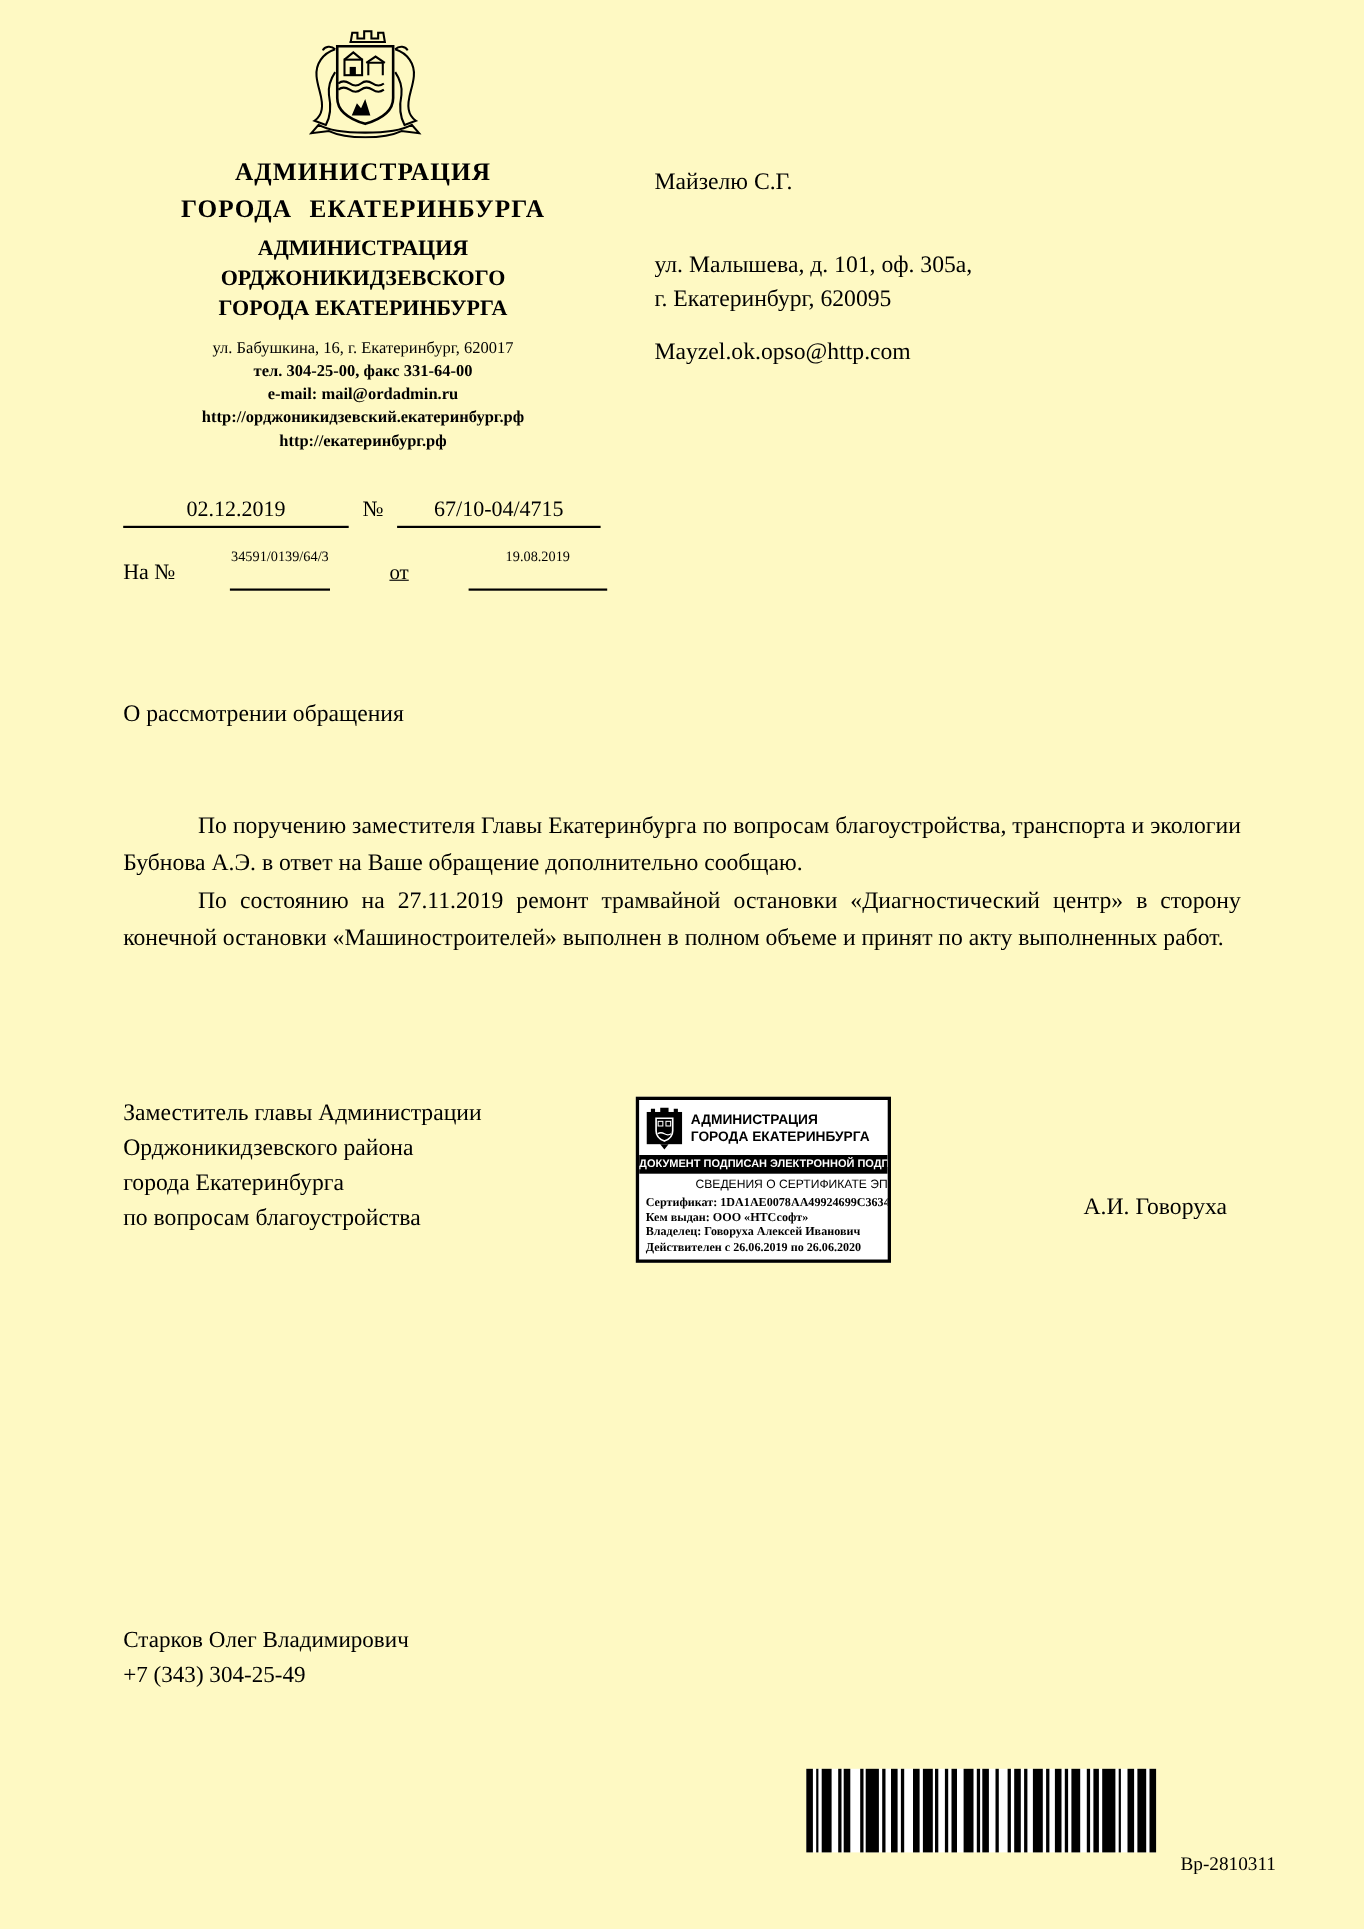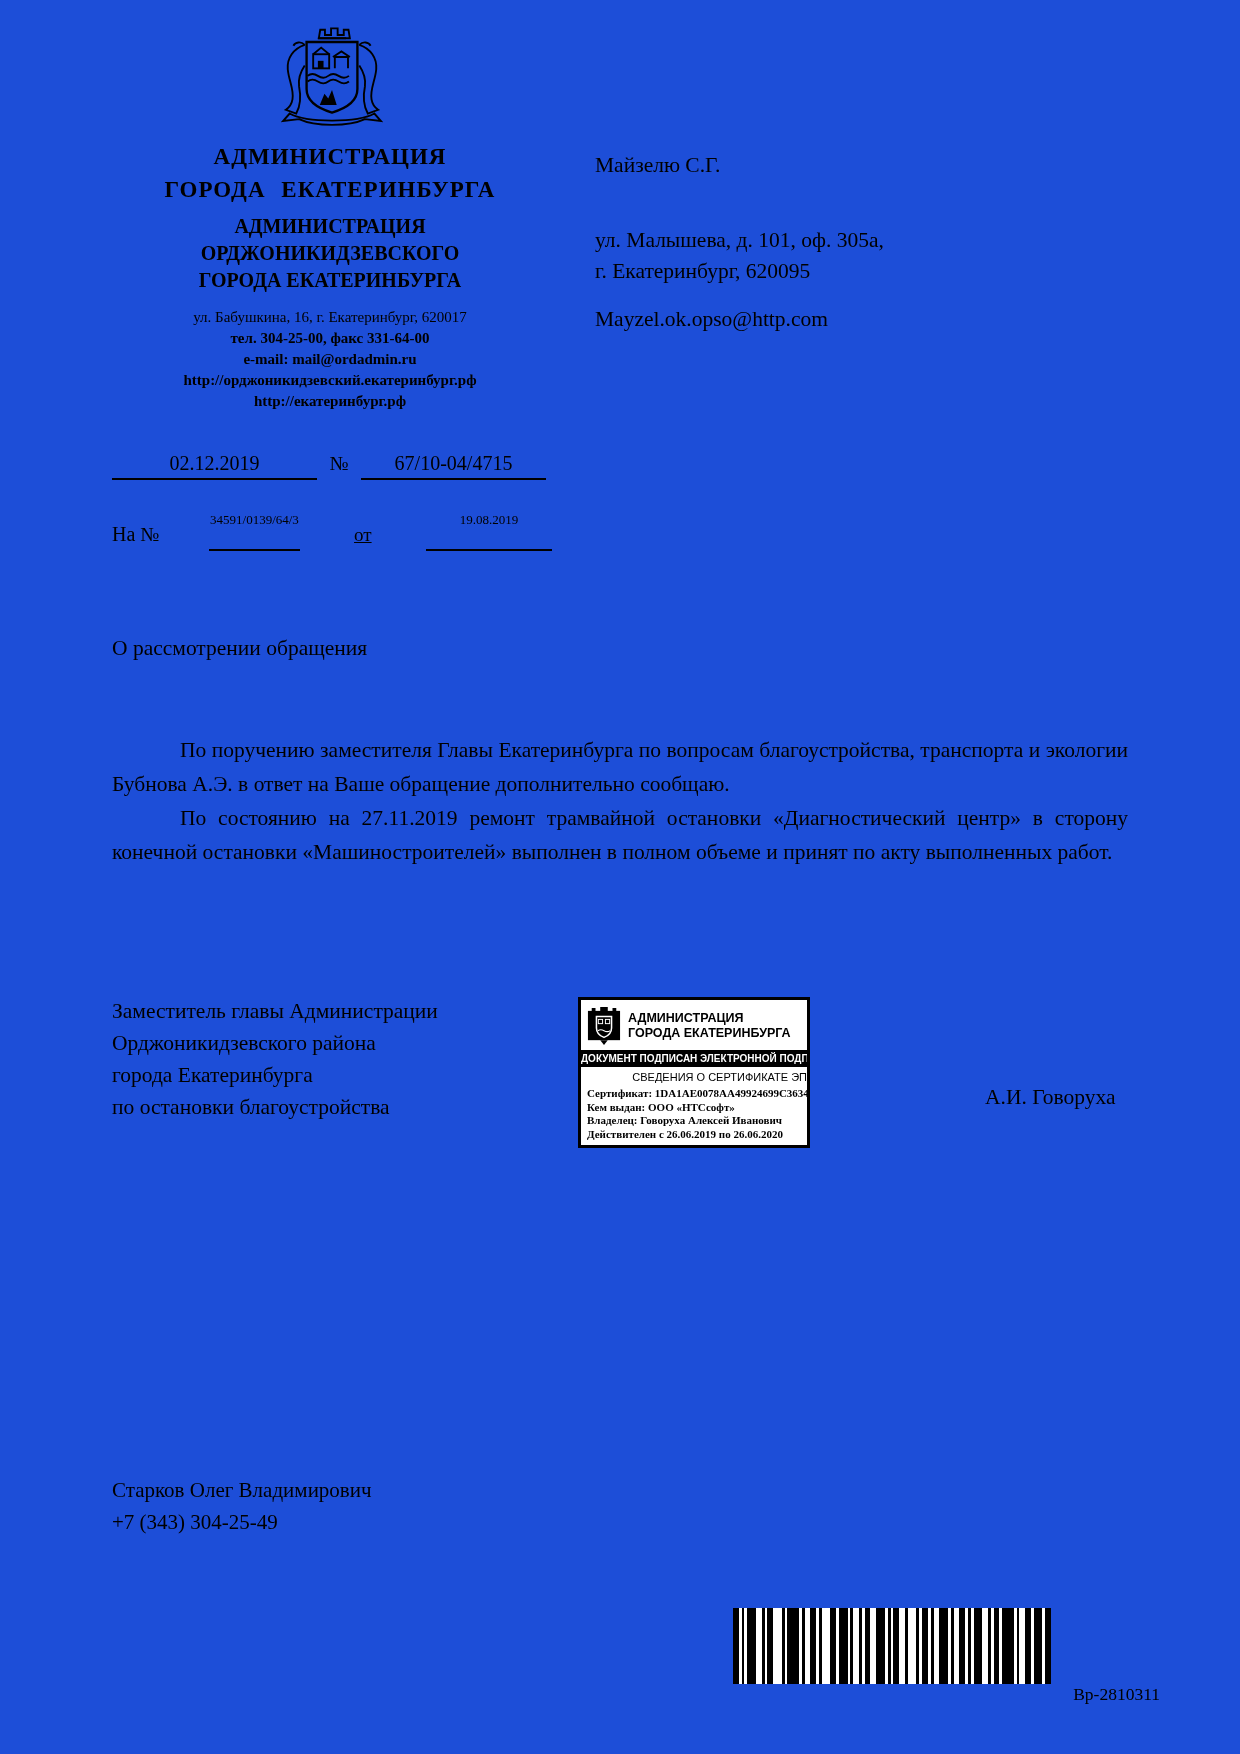--- a/index.html
+++ b/index.html
@@ -1,33 +1,33 @@
 <!DOCTYPE html>
 <html><head>
 <meta charset="utf-8">
 <style>
   html,body{margin:0;padding:0;background:#fff;}
-  .page{position:relative;width:1240px;height:1754px;background:#1d4ed8;color:#000;
+  .page{position:relative;width:1240px;height:1754px;background:#fef9c3;color:#000;
         font-family:"Liberation Serif","DejaVu Serif",serif;overflow:hidden;}
   .abs{position:absolute;}
 
   
   .emblem{left:252px;top:22px;width:160px;height:104px;}
   .org-block{left:110px;top:140px;width:440px;text-align:center;}
   .org1{font-size:23px;font-weight:bold;line-height:33px;letter-spacing:1px;}
   .org1 .ws{word-spacing:9px;}
   .org2{font-size:20px;font-weight:bold;line-height:27px;margin-top:7px;}
   .contact{margin-top:13px;line-height:21px;}
   .contact .plain{font-weight:normal;font-size:15px;}
   .contact .b{font-weight:bold;font-size:15px;}
 
   
   .meta-row{left:112px;width:440px;display:flex;align-items:flex-end;}
   .meta-row1{top:452px;}
-  .meta-row2{top:512px;gap:48px;}
+  .meta-row2{top:498px;gap:48px;}
   .u-field{border-bottom:2px solid #000;text-align:center;padding-bottom:3px;}
   .f-date{width:205px;font-size:20px;}
   .f-no{width:44px;text-align:center;font-size:20px;padding-bottom:5px;}
   .f-num{width:185px;font-size:20px;}
   .f-lbl{width:72px;font-size:20px;padding-bottom:5px;}
   .f-ot{width:44px;text-align:center;font-size:19px;padding-bottom:5px;text-decoration:underline;}
   .f-small{font-size:13px;padding-bottom:21px;}
   .f-refnum{width:133px;}
   .f-refdate{width:185px;}
 
@@ -135,21 +135,21 @@
 
   <div class="abs body-text">
     <p>По поручению заместителя Главы Екатеринбурга по вопросам благоустройства, транспорта и экологии Бубнова А.Э. в ответ на Ваше обращение дополнительно сообщаю.</p>
     <p>По состоянию на 27.11.2019 ремонт трамвайной остановки «Диагностический центр» в сторону конечной остановки «Машиностроителей» выполнен в полном объеме и принят по акту выполненных работ.</p>
   </div>
 
   <div class="abs sig-position">
     <div>Заместитель главы Администрации</div>
     <div>Орджоникидзевского района</div>
     <div>города Екатеринбурга</div>
-    <div>по остановки благоустройства</div>
+    <div>по вопросам благоустройства</div>
   </div>
 
   <div class="abs stamp">
     <div class="stamp-head">
       <svg width="34" height="40" viewBox="0 0 36 42">
         <rect x="1" y="5" width="34" height="31" fill="#000"></rect>
         <path d="M5 5 v-3 h4 v3 M14 5 v-4 h8 v4 M27 5 v-3 h4 v3" fill="#000"></path>
         <path d="M14 36 l4 5 4 -5 z" fill="#000"></path>
         <path d="M10 11 h16 v12 q0 7 -8 10 q-8 -3 -8 -10 z" fill="none" stroke="#fff" stroke-width="1.6"></path>
         <rect x="12" y="14" width="4.5" height="4.5" fill="none" stroke="#fff" stroke-width="1"></rect>

